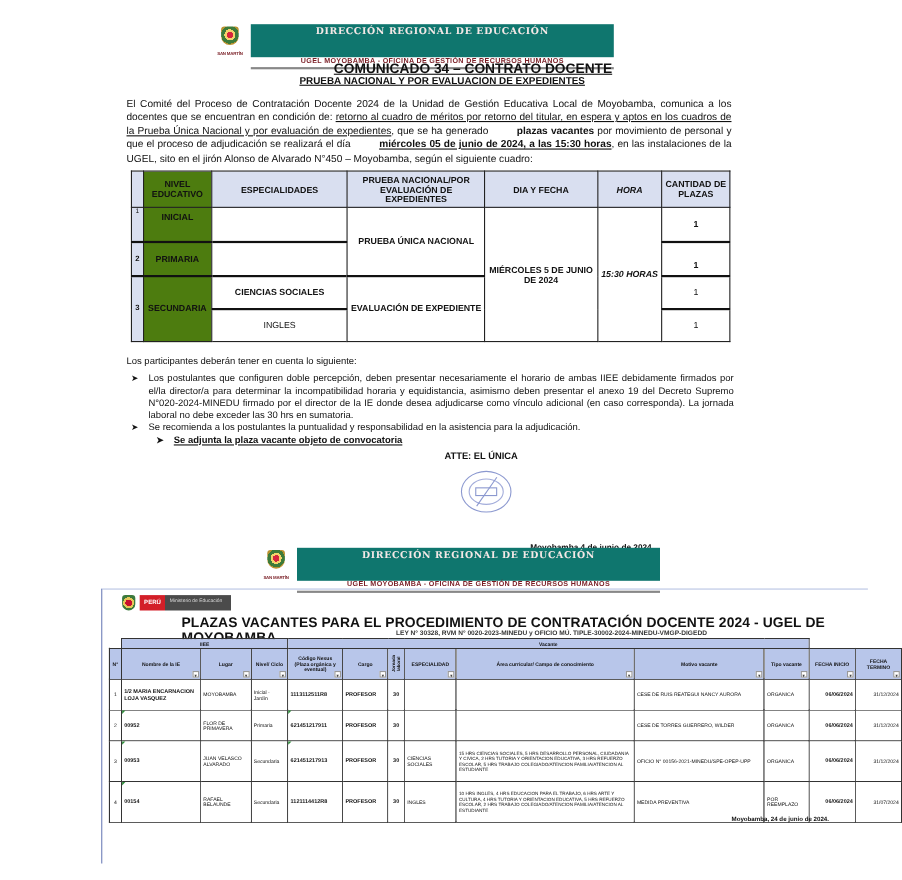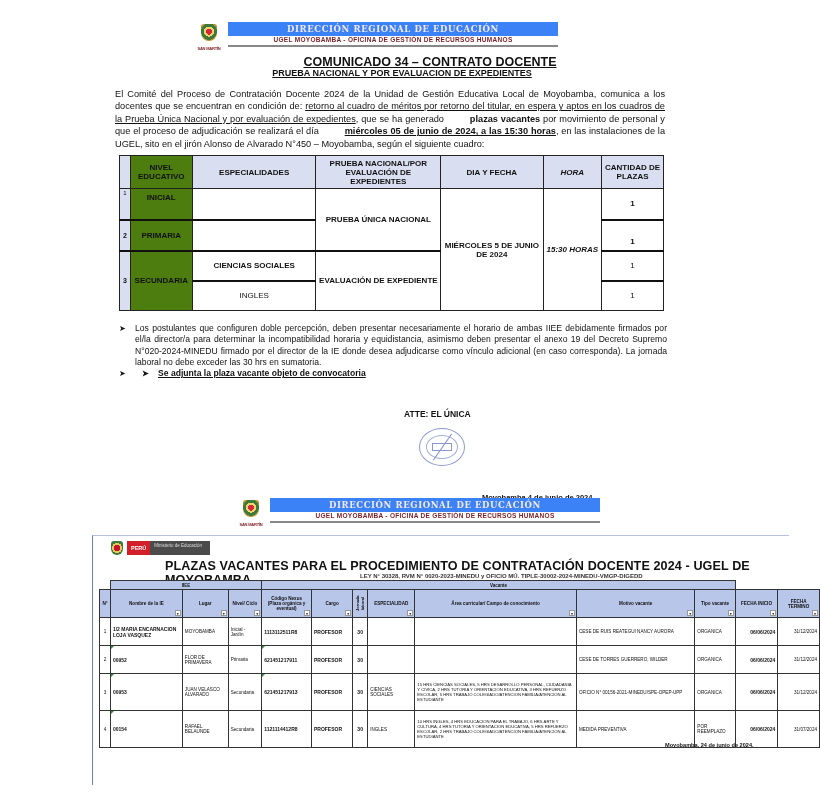--- a/index.html
+++ b/index.html
@@ -8,21 +8,21 @@
 
   
   .letterhead { position: absolute; display: flex; align-items: flex-start; }
   .lh1 { left: 196px; top: 22px; }
   .lh2 { left: 238px; top: 498px; }
   .crest { width: 26px; height: 30px; position: relative; margin-right: 6px; }
   .crest .shield { position: absolute; left: 5px; top: 2px; width: 16px; height: 17px; border-radius: 3px 3px 8px 8px;
      background: radial-gradient(circle at 50% 45%, #d7263d 0 3px, #f3d36b 3px 5px, #3d7b3a 5px 8px, #b8912f 8px); }
   .crest .banner { position: absolute; left: 0; bottom: 0; width: 26px; height: 6px; font-size: 4px; font-weight: bold; color: #7a1e25; text-align: center; line-height: 6px; letter-spacing: -0.2px; }
   .lh-bars { display: flex; flex-direction: column; }
-  .lh-red { background: #3b82f6; color: #f4e8e6; font-family: "DejaVu Serif", serif; font-size: 8.5px; letter-spacing: 0.6px; text-align: center; height: 14px; line-height: 14px; font-weight: bold; }
+  .lh-red { background: #0f766e; color: #f4e8e6; font-family: "DejaVu Serif", serif; font-size: 8.5px; letter-spacing: 0.6px; text-align: center; height: 30px; line-height: 14px; font-weight: bold; }
   .lh-sub { color: #7a1e25; font-size: 6.5px; font-weight: bold; text-align: center; letter-spacing: 0.3px; line-height: 8px; border-bottom: 2px solid #888; padding-bottom: 1px; }
   .lh1 .lh-red, .lh1 .lh-sub { width: 330px; }
   .lh2 .lh-red, .lh2 .lh-sub { width: 330px; }
 
   .comm-title { position: absolute; left: 0; width: 820px; text-align: center; font-weight: bold; text-decoration: underline; }
   .t1 { top: 55px; font-size: 12.5px; padding-left: 40px; }
   .t2 { top: 68px; font-size: 9px; left: -8px; }
 
   .intro { position: absolute; left: 115px; top: 88px; width: 550px; font-size: 9.2px; line-height: 12.4px; text-align: justify; }
   .u { text-decoration: underline; }
@@ -146,23 +146,24 @@
       <td class="cant thickb" style="font-weight:normal;">1</td>
     </tr>
     <tr class="r4">
       <td class="esp" style="font-weight:normal;">INGLES</td>
       <td class="cant" style="font-weight:normal;">1</td>
     </tr>
   </tbody>
 </table>
 
 <div class="notes">
+  <p>Los participantes deberán tener en cuenta lo siguiente:</p>
   <ul>
     <li><span class="arrow">➤</span><span>Los postulantes que configuren doble percepción, deben presentar necesariamente el horario de ambas IIEE debidamente firmados por el/la director/a para determinar la incompatibilidad horaria y equidistancia, asimismo deben presentar el anexo 19 del Decreto Supremo N°020-2024-MINEDU firmado por el director de la IE donde desea adjudicarse como vínculo adicional (en caso corresponda). La jornada laboral no debe exceder las 30 hrs en sumatoria.</span></li>
-    <li><span class="arrow">➤</span></li>
+    <li><span class="arrow">➤</span><span>Se recomienda a los postulantes la puntualidad y responsabilidad en la asistencia para la adjudicación.</span></li>
     <li class="b u"><span class="arrow" style="text-decoration:none;">➤</span><span>Se adjunta la plaza vacante objeto de convocatoria</span></li>
   </ul>
 </div>
 
 <div class="atte">ATTE: EL ÚNICA</div>
 <div class="seal">
     <div class="seal-box"></div>
     <div class="seal-line"></div>
   </div>
 <div class="date1">Moyobamba 4 de junio de 2024.</div>

